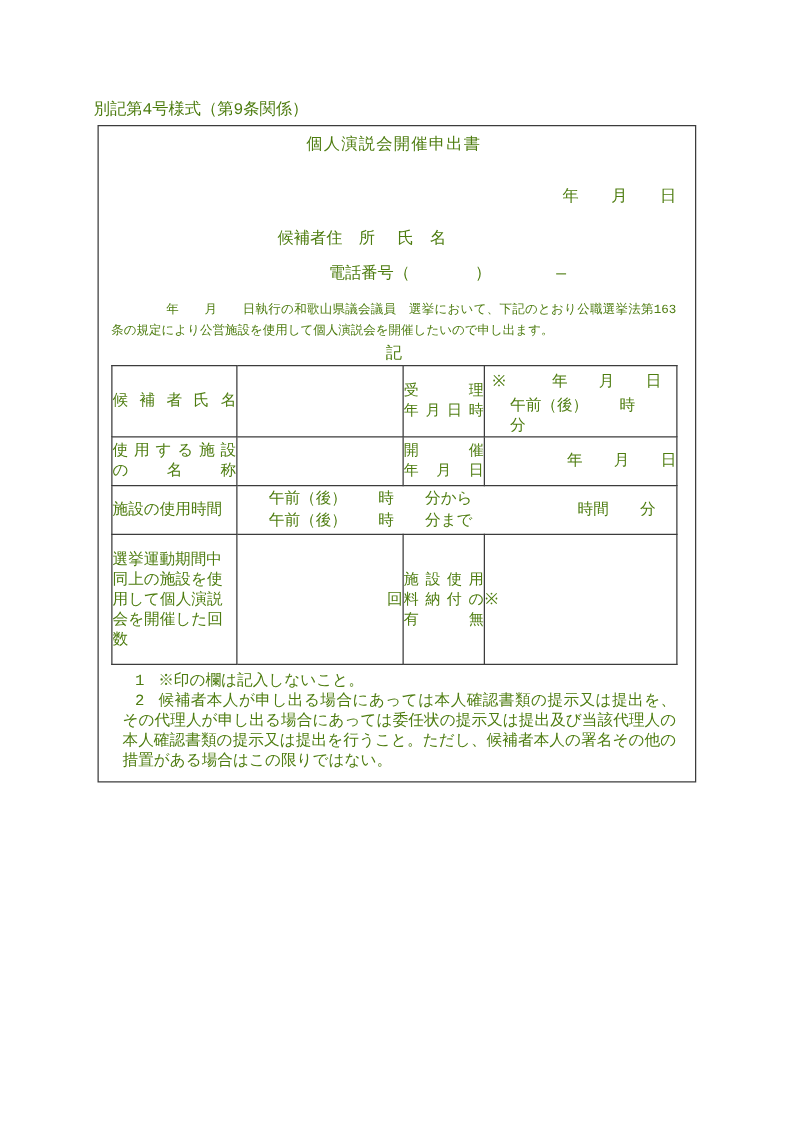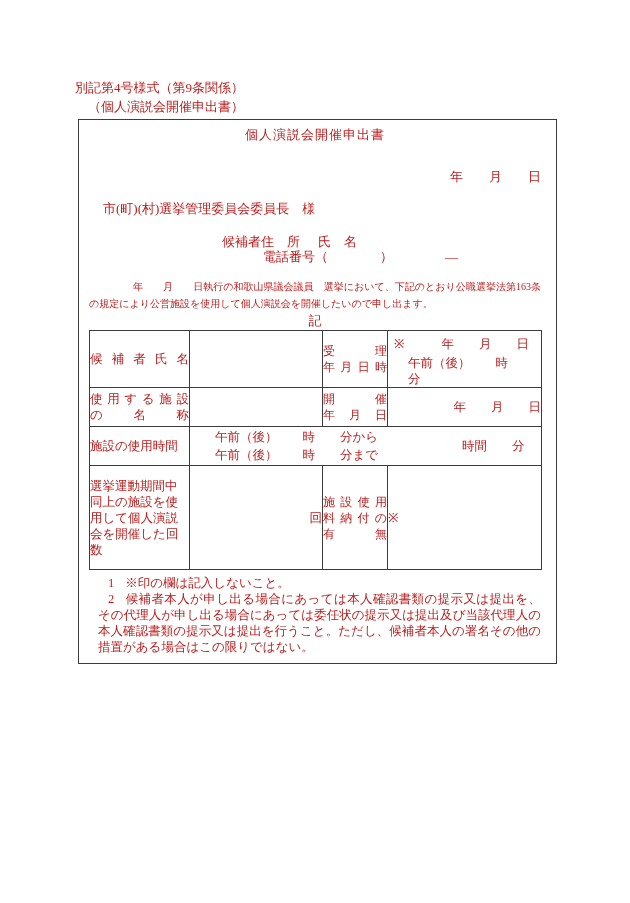--- a/index.html
+++ b/index.html
@@ -2,43 +2,43 @@
 <html><head>
 <meta charset="utf-8">
 <style>
   * { box-sizing: border-box; }
   html, body { margin: 0; padding: 0; background: #ffffff; }
   .page {
     position: relative;
     width: 630px;
     height: 903px;
     background: #ffffff;
-    color: #b91c1c;
-    font-family: Liberation Serif, serif;
+    color: #4d7c0f;
+    font-family: Liberation Mono, monospace;
     font-size: 13px;
     line-height: 15px;
     overflow: hidden;
   }
   .form-number { padding-top: 80px; padding-left: 75px; }
   .form-subtitle { margin-top: 4px; padding-left: 88px; }
 
   .box {
     margin-top: 5px;
     margin-left: 78px;
     width: 479px;
     border: 1px solid #3c3c3c;
     padding: 7px 15px 8px 10px;
   }
   .title { text-align: center; letter-spacing: 1px; }
   .date-line { margin-top: 27px; text-align: right; }
   .addressee { margin-top: 17px; padding-left: 14px; }
 
   .candidate { margin-top: 18px; margin-left: 133px; display: flex; align-items: center; }
   .cand-fields { display: flex; flex-direction: row; gap: 18px; }
-  .phone { margin-left: 174px; }
+  .phone { margin-top: 13px; margin-left: 174px; }
 
   .body-paragraph {
     margin: 14px 0 0 0;
     font-size: 10px;
     line-height: 17px;
     text-indent: 44px;
     text-align: justify;
   }
   .record-mark { margin: 1px 0 2px 0; text-align: center; }
 
@@ -82,26 +82,24 @@
 
   .notes { margin-top: 5px; font-size: 12.5px; line-height: 16px; }
   .note-item { padding-left: 9px; text-align: justify; }
   .note-num { margin-left: 10px; margin-right: 11px; }
 </style>
 </head>
 <body>
 
 <div class="page">
   <div class="form-number">別記第4号様式（第9条関係）</div>
-  <div class="form-subtitle">（個人演説会開催申出書）</div>
 
   <div class="box">
     <div class="title">個人演説会開催申出書</div>
     <div class="date-line">年　　月　　日</div>
-    <div class="addressee">市(町)(村)選挙管理委員会委員長　様</div>
 
     <div class="candidate">
       <span class="cand-label">候補者</span>
       <span class="cand-fields">
         <span>住　所</span>
         <span>氏　名</span>
       </span>
     </div>
     <div class="phone">電話番号（　　　　）　　　　―</div>
 

